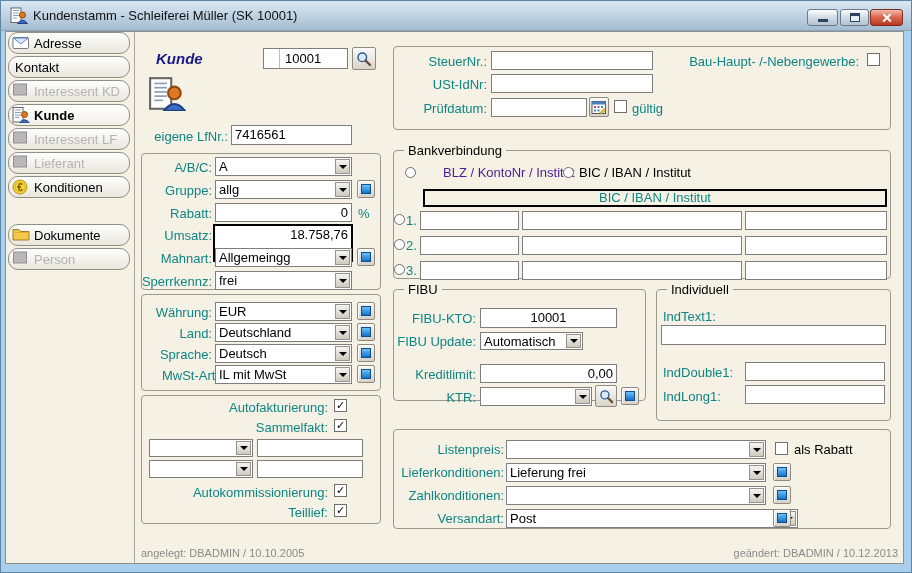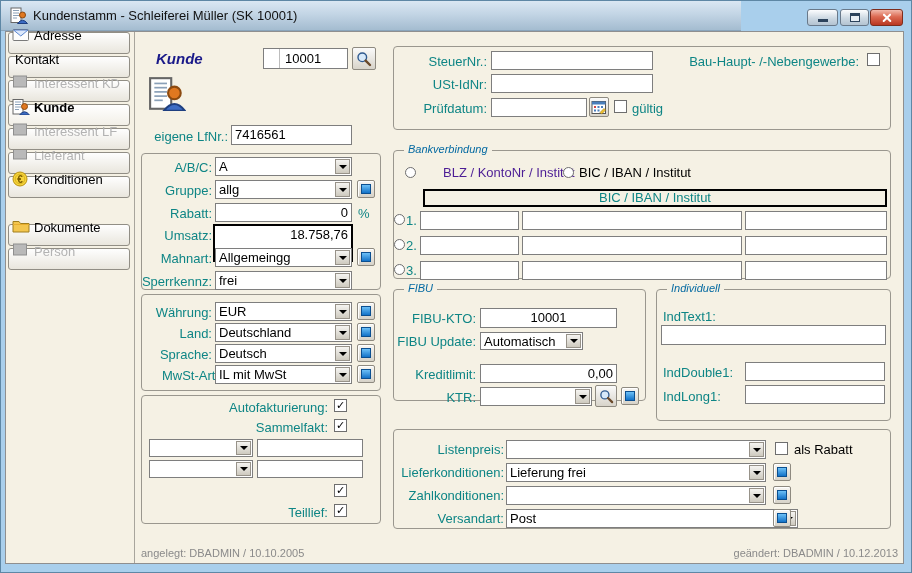--- a/index.html
+++ b/index.html
@@ -3,21 +3,21 @@
 <meta charset="utf-8">
 <style>
   html,body { margin:0; padding:0; background:#9fb6c9; }
   * { box-sizing:border-box; }
   .window { position:relative; width:912px; height:573px; overflow:hidden;
             font-family:"Liberation Sans",sans-serif; background:#a9cfec;
             border:1px solid #5e87a5; }
   .abs { position:absolute; }
 
   
-  .titlebar { position:absolute; left:0; top:0; width:740px; height:30px;
+  .titlebar { position:absolute; left:0; top:0; width:912px; height:30px;
               background:linear-gradient(#dae7f3 0%, #c3d5e5 45%, #a4bcd0 100%);
               border-bottom:1px solid #8aa5bb; }
   .wtitle { position:absolute; left:32px; top:7px; font-size:13px; color:#111; white-space:nowrap; }
   .wicon { position:absolute; left:9px; top:6px; width:18px; height:17px; }
   .wbtn { position:absolute; top:8px; height:17px; border-radius:3px; }
   .wbtn.min { left:806px; width:31px; background:linear-gradient(#fcfdfe,#ccd8e2 55%,#b3c3d1); border:1px solid #69798a; }
   .wbtn.max { left:839px; width:29px; background:linear-gradient(#fcfdfe,#ccd8e2 55%,#b3c3d1); border:1px solid #69798a; }
   .wbtn.close { left:869px; width:33px; background:linear-gradient(#f2baac 0%,#dc6a52 45%,#b93722 100%); border:1px solid #7e2d1d; }
   .gmin { display:block; width:10px; height:3px; background:#2c435c; margin:9px auto 0; }
   .gmax { display:block; width:10px; height:9px; border:1px solid #2c435c; border-top:3px solid #2c435c; margin:3px auto 0; background:#e8eef4; }
@@ -25,22 +25,22 @@
   .gx.a { transform:translate(-50%,-50%) rotate(45deg); }
   .gx.b { transform:translate(-50%,-50%) rotate(-45deg); }
 
   
   .content-bg { position:absolute; left:4px; top:30px; width:899px; height:533px;
                 background:#f5f1e4; border:1px solid #8f8f8f; }
   .vdiv { position:absolute; left:133px; top:31px; width:1px; height:531px; background:#a8a59c; }
 
   
   .sbtn { position:absolute; left:7px; width:122px; height:21px;
-          background:linear-gradient(#fefefe,#e9e6dd); border:1px solid #918e85; border-radius:3px;
-          display:flex; align-items:flex-end; padding:10px 3px; font-size:13px; color:#000; }
+          background:linear-gradient(#fefefe,#e9e6dd); border:1px solid #918e85; border-radius:10px;
+          display:flex; align-items:center; padding:10px 3px; font-size:13px; color:#000; }
   .sbtn.active { font-weight:bold; background:linear-gradient(#ffffff,#f2efe7); }
   .sbtn.disabled { color:#b3b3b3; }
   .sicon { width:19px; height:16px; margin-right:3px; flex:none; }
   .slabel { white-space:nowrap; }
 
   
   .lbl  { position:absolute; font-size:13px; color:#0e8585; white-space:nowrap; }
   .lblr { text-align:right; }
   .txt { position:absolute; background:#fff; border:1px solid #7e7e7e; font-size:13px; color:#000;
          padding:1px 3px; line-height:15px; white-space:nowrap; overflow:hidden; }
@@ -57,21 +57,21 @@
           display:flex; align-items:center; justify-content:center; }
   .bbtn i { width:10px; height:10px; background:linear-gradient(#6cc0f7,#1272c8); border:1px solid #0b4f90; }
   .tbtn { position:absolute; background:linear-gradient(#fafafa,#d8d4ca); border:1px solid #8e8a80;
           border-radius:2px; display:flex; align-items:center; justify-content:center; }
   .chk { position:absolute; width:13px; height:13px; background:#fff; border:1px solid #6e6e6e;
          font:bold 11px/11px "DejaVu Sans",sans-serif; text-align:center; color:#000; }
   .radio { position:absolute; width:11px; height:11px; border-radius:50%; background:#fff; border:1px solid #6e6e6e; }
 
   .grp { position:absolute; border:1px solid #9a978e; border-radius:4px; }
   .gtitle { position:absolute; top:-8px; left:10px; padding:0 4px; background:#f5f1e4;
-            font-style:italic; font-size:11px; color:#0369a1; white-space:nowrap; }
+            font-size:13px; color:#000000; white-space:nowrap; }
 
   .kunde-title { position:absolute; left:155px; top:49px; font:bold italic 15px "Liberation Sans",sans-serif; color:#191989; }
   .kseg { position:absolute; left:0; top:0; bottom:0; width:16px; border-right:1px solid #bdbdbd; }
   .kval { position:absolute; left:21px; top:2px; font-size:13px; }
   .bic-header { position:absolute; left:422px; top:188px; width:464px; height:18px; border:2px solid #000;
                 background:#f5f1e4; text-align:center; font-size:13px; color:#0e8585; line-height:14px; }
   .footer-txt { position:absolute; font-size:11px; color:#8a8a8a; white-space:nowrap; }
 </style>
 </head>
 <body>
@@ -364,20 +364,21 @@
       </span>
   </div>
   <div class="txt" style="left:256px;top:438px;width:106px;height:18px"></div>
   <div class="combo" style="left:148px;top:459px;width:104px;height:18px">
     <span class="cval"></span>
     <span class="car">
         <i></i>
       </span>
   </div>
   <div class="txt" style="left:256px;top:459px;width:106px;height:18px"></div>
+  <div class="lbl lblr" style="left:150px;top:484px;width:177px">Autokommissionierung:</div>
   <span class="chk" style="left:333px;top:483px">✓</span>
   <div class="lbl lblr" style="left:150px;top:504px;width:177px">Teillief:</div>
   <span class="chk" style="left:333px;top:503px">✓</span>
 
   <div class="grp" style="left:392px;top:288px;width:253px;height:112px">
     <span class="gtitle">FIBU</span>
   </div>
   <div class="lbl lblr" style="left:394px;top:310px;width:81px">FIBU-KTO:</div>
   <div class="txt center" style="left:479px;top:307px;width:137px;height:20px">10001</div>
   <div class="lbl lblr" style="left:394px;top:333px;width:81px">FIBU Update:</div>

